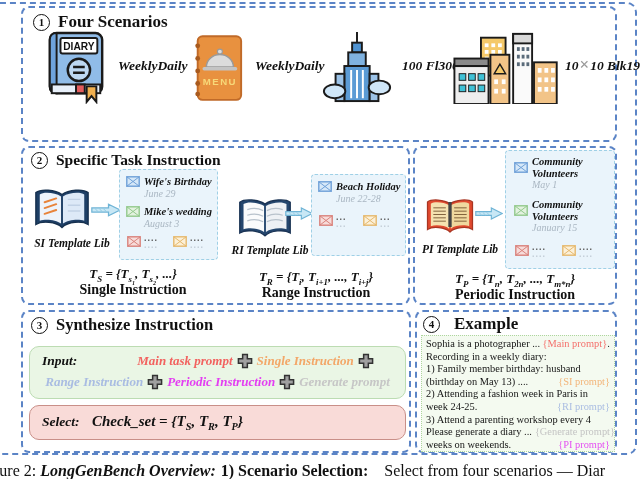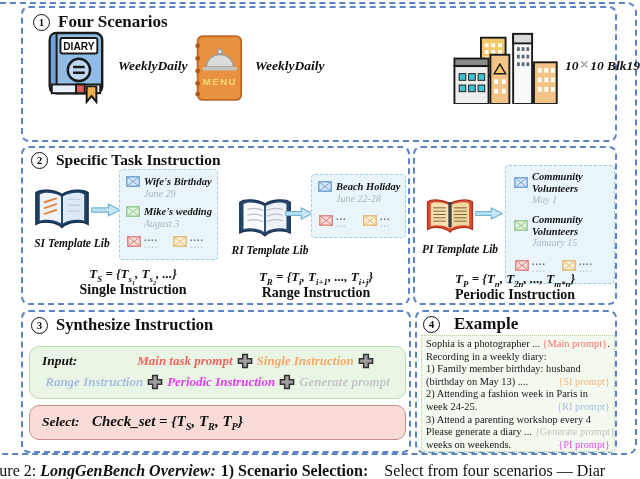--- a/index.html
+++ b/index.html
@@ -122,20 +122,42 @@
       </div>
       <svg width="56" height="16" viewBox="0 0 56 16">
         <path d="M2 15 Q2 8 9 8 L47 8 Q54 8 54 15 M28 8 L28 1.5" fill="none" stroke="#1a1a1a" stroke-width="2" stroke-linecap="round"></path>
       </svg>
       <div class="labels">
         <span>Weekly</span>
         <span>Daily</span>
       </div>
     </div>
 
+    <div class="grp" style="left:299px;top:18px;width:130px;">
+      <div class="iconbox">
+        <svg width="70" height="74" viewBox="0 0 70 76">
+          <path d="M35 2 V14" stroke="#1a1a1a" stroke-width="2"></path>
+          <rect x="30" y="13" width="10" height="10" fill="#4f93d2" stroke="#1a1a1a" stroke-width="2"></rect>
+          <rect x="26" y="23" width="18" height="14" fill="#7fb2e0" stroke="#1a1a1a" stroke-width="2"></rect>
+          <rect x="22" y="37" width="26" height="36" fill="#5b9bd5" stroke="#1a1a1a" stroke-width="2"></rect>
+          <rect x="13" y="45" width="9" height="28" fill="#9cc3e8" stroke="#1a1a1a" stroke-width="2"></rect>
+          <rect x="48" y="45" width="9" height="28" fill="#9cc3e8" stroke="#1a1a1a" stroke-width="2"></rect>
+          <path d="M29 41 V70 M35 41 V70 M41 41 V70" stroke="#ffffff" stroke-width="2"></path>
+          <ellipse cx="12" cy="63" rx="11" ry="7" fill="#cfe6f8" stroke="#1a1a1a" stroke-width="2"></ellipse>
+          <ellipse cx="58" cy="59" rx="11" ry="7" fill="#cfe6f8" stroke="#1a1a1a" stroke-width="2"></ellipse>
+        </svg>
+      </div>
+      <svg width="56" height="16" viewBox="0 0 56 16">
+        <path d="M2 15 Q2 8 9 8 L47 8 Q54 8 54 15 M28 8 L28 1.5" fill="none" stroke="#1a1a1a" stroke-width="2" stroke-linecap="round"></path>
+      </svg>
+      <div class="labels">
+        <span>100 Fl</span>
+        <span>300 Fl</span>
+      </div>
+    </div>
 
     <div class="grp" style="left:428px;top:18px;width:166px;">
       <div class="iconbox">
         <svg width="112" height="72" viewBox="0 0 115 76">
           <rect x="30" y="6" width="26" height="40" fill="#f5c96a" stroke="#1a1a1a" stroke-width="2"></rect>
           <rect x="34" y="12" width="4" height="4" fill="#fff"></rect>
             <rect x="41" y="12" width="4" height="4" fill="#fff"></rect>
             <rect x="48" y="12" width="4" height="4" fill="#fff"></rect>
           <rect x="34" y="19" width="4" height="4" fill="#fff"></rect>
             <rect x="41" y="19" width="4" height="4" fill="#fff"></rect>
@@ -260,21 +282,21 @@
       <path d="M31 9 C37 5 49 4 53 7 L53 34 C47 32 36 33 31 37 Z" fill="#eef1f5"></path>
       <path d="M11 13 C17 11 24 12 28 14 M11 19 C17 17 24 18 28 20 M11 25 C17 23 24 24 28 26" fill="none" stroke="#b8c2cc" stroke-width="1.3"></path>
       <path d="M32 14 C36 12 43 11 49 13 M32 20 C36 18 43 17 49 19 M32 26 C36 24 43 23 49 25" fill="none" stroke="#b8c2cc" stroke-width="1.3"></path>
     </svg>
     <div class="liblab" style="left:202px;top:96px;width:90px;">RI Template Lib</div>
     <svg style="position:absolute;left:262px;top:58px;" width="28" height="15" viewBox="0 0 36 18">
       <path d="M1 6.5 H21 V2 L35 9 L21 16 V11.5 H1 Z" fill="#c8e7f5" stroke="#6fb4d6" stroke-width="1.5"></path>
       <path d="M5 7.5 l3.5 3.5 M10 7.5 l3.5 3.5 M15 7.5 l3.5 3.5" stroke="#8fcbe4" stroke-width="1.2"></path>
     </svg>
 
-    <div class="dbox" style="left:288px;top:26px;width:95px;height:64px;">
+    <div class="dbox" style="left:288px;top:26px;width:95px;height:82px;">
       <div class="entry" style="left:6px;top:6px;">
         <svg width="14" height="11" viewBox="0 0 14 11">
           <rect x="0.8" y="0.8" width="12.4" height="9.4" fill="#d6e8f8" stroke="#6fa0d8" stroke-width="1.4"></rect>
           <path d="M0.8 0.8 L13.2 10.2 M13.2 0.8 L0.8 10.2" stroke="#6fa0d8" stroke-width="1"></path>
         </svg>
         <div>
           <div class="ename">Beach Holiday</div>
           <div class="edate">June 22-28</div>
         </div>
       </div>
@@ -311,21 +333,21 @@
       <rect x="28" y="5" width="4" height="30" fill="#444444"></rect>
       <path d="M10 12 h15 M10 16 h15 M10 20 h15 M10 24 h15 M10 28 h15" stroke="#6b4a28" stroke-width="1"></path>
       <path d="M35 12 h15 M35 16 h15 M35 20 h15 M35 24 h15 M35 28 h15" stroke="#6b4a28" stroke-width="1"></path>
     </svg>
     <div class="liblab" style="left:0px;top:95px;width:90px;">PI Template Lib</div>
     <svg style="position:absolute;left:60px;top:58px;" width="28" height="15" viewBox="0 0 36 18">
       <path d="M1 6.5 H21 V2 L35 9 L21 16 V11.5 H1 Z" fill="#c8e7f5" stroke="#6fb4d6" stroke-width="1.5"></path>
       <path d="M5 7.5 l3.5 3.5 M10 7.5 l3.5 3.5 M15 7.5 l3.5 3.5" stroke="#8fcbe4" stroke-width="1.2"></path>
     </svg>
 
-    <div class="dbox" style="left:90px;top:17px;width:110px;height:119px;">
+    <div class="dbox" style="left:90px;top:2px;width:110px;height:119px;">
       <div class="entry" style="left:8px;top:5px;">
         <svg width="14" height="11" viewBox="0 0 14 11" style="margin-top:6px;">
           <rect x="0.8" y="0.8" width="12.4" height="9.4" fill="#d6e8f8" stroke="#6fa0d8" stroke-width="1.4"></rect>
           <path d="M0.8 0.8 L13.2 10.2 M13.2 0.8 L0.8 10.2" stroke="#6fa0d8" stroke-width="1"></path>
         </svg>
         <div>
           <div class="ename wrap">Community Volunteers</div>
           <div class="edate">May 1</div>
         </div>
       </div>

